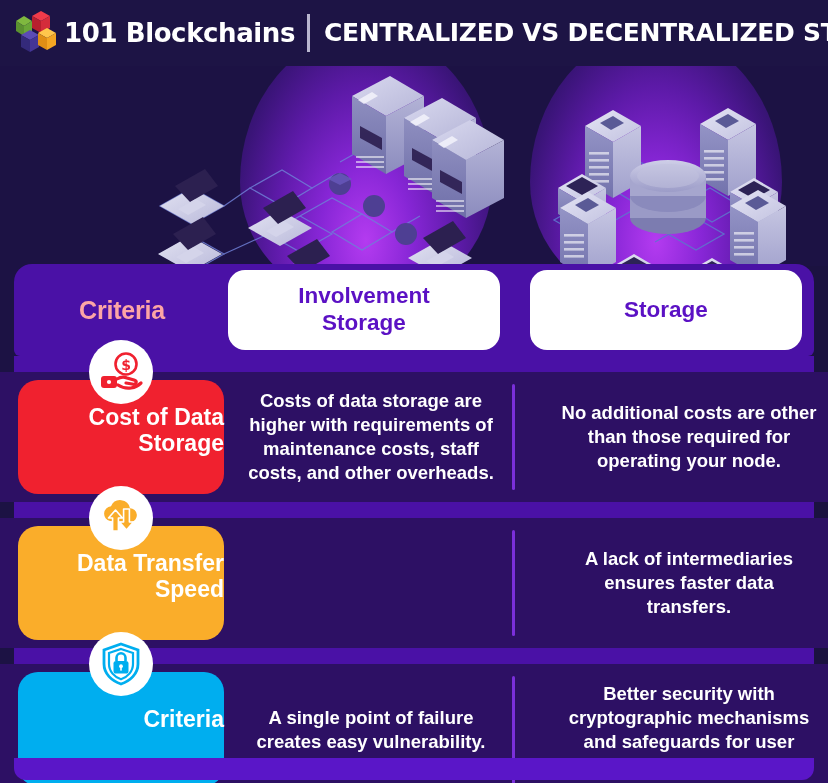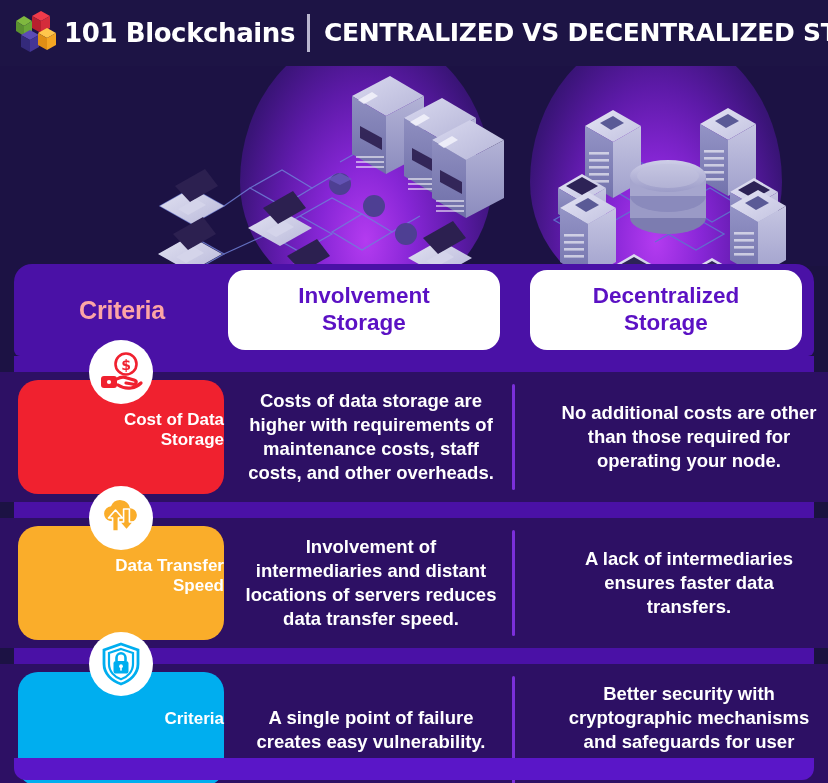--- a/index.html
+++ b/index.html
@@ -79,21 +79,21 @@
   }
   .band{
     position:absolute; left:14px; width:800px; background:#4a11a6;
   }
   .rowinner{ position:absolute; left:14px; width:800px; height:100%; }
 
   .badge{
     position:absolute; left:4px; border-radius:20px;
     display:flex; align-items:flex-end; justify-content:center;
     padding-bottom:14px;
-    color:#ffffff; font-size:17px; font-weight:bold; line-height:1.2;
+    color:#ffffff; font-size:23px; font-weight:bold; line-height:1.2;
     text-align:center;
   }
   .iconcirc{
     position:absolute; width:64px; height:64px; border-radius:50%;
     background:#ffffff; display:flex; align-items:center; justify-content:center;
     z-index:4;
   }
   .cell{
     position:absolute; display:flex; align-items:center; justify-content:center;
     color:#ffffff; font-size:18.5px; font-weight:bold; line-height:1.30;
@@ -398,21 +398,20 @@
 
   <div class="table">
 
     <div class="hdrband"></div>
     <div class="hdr-criteria">Criteria</div>
     <div class="hdr-card c1">
       <span>Involvement</span>
       <span>Storage</span>
     </div>
     <div class="hdr-card c2">
-      <span>Decentralized</span>
       <span>Storage</span>
     </div>
 
     <div class="band" style="top:94px;height:16px;"></div>
     <div class="row" style="top:110px;height:130px;">
       <div class="rowinner">
         <div class="badge" style="background:#f0212f; left:4px; top:8px; width:206px; height:114px; flex-direction:column;">
           <span style="line-height:1.15">Cost of Data</span>
           <span style="line-height:1.15">Storage</span>
         </div>
@@ -444,21 +443,20 @@
             <path d="M12 26 a7.5 7.5 0 0 1 1 -14.8 a10 10 0 0 1 19 2 a7 7 0 0 1 1.5 13.8 z" fill="#faad2a"></path>
             <path d="M14 22 h7 v13 h-7 z" fill="#faad2a"></path>
             <polygon points="10.5,23 17.5,15 24.5,23" fill="#faad2a"></polygon>
             <rect x="14.6" y="22" width="5.8" height="14" fill="#faad2a"></rect>
             <polygon points="35.5,27 28.5,35 21.5,27" fill="#faad2a"></polygon>
             <rect x="25.6" y="14" width="5.8" height="14" fill="#faad2a"></rect>
             <path d="M10.5 23 L17.5 15 L24.5 23 L20.4 23 L20.4 36 L14.6 36 L14.6 23 Z" fill="#faad2a" stroke="#ffffff" stroke-width="1.6" stroke-linejoin="round"></path>
             <path d="M35.5 27 L28.5 35 L21.5 27 L25.6 27 L25.6 14 L31.4 14 L31.4 27 Z" fill="#faad2a" stroke="#ffffff" stroke-width="1.6" stroke-linejoin="round"></path>
           </svg>
         </div>
-        <div class="cell c1" style="top:0; height:130px;">Involvement of intermediaries and distant locations of servers reduces data transfer speed.</div>
         <div class="coldiv" style="left:498px; top:12px; height:106px;"></div>
         <div class="cell c2" style="top:0; height:130px;">A lack of intermediaries ensures faster data transfers.</div>
       </div>
     </div>
 
     <div class="band" style="top:386px;height:16px;"></div>
     <div class="row" style="top:402px;height:132px;">
       <div class="rowinner">
         <div class="badge" style="background:#00aeef; left:4px; top:8px; width:206px; height:114px; flex-direction:column; padding-bottom:20px;">
           <span style="line-height:1.15">Criteria</span>

